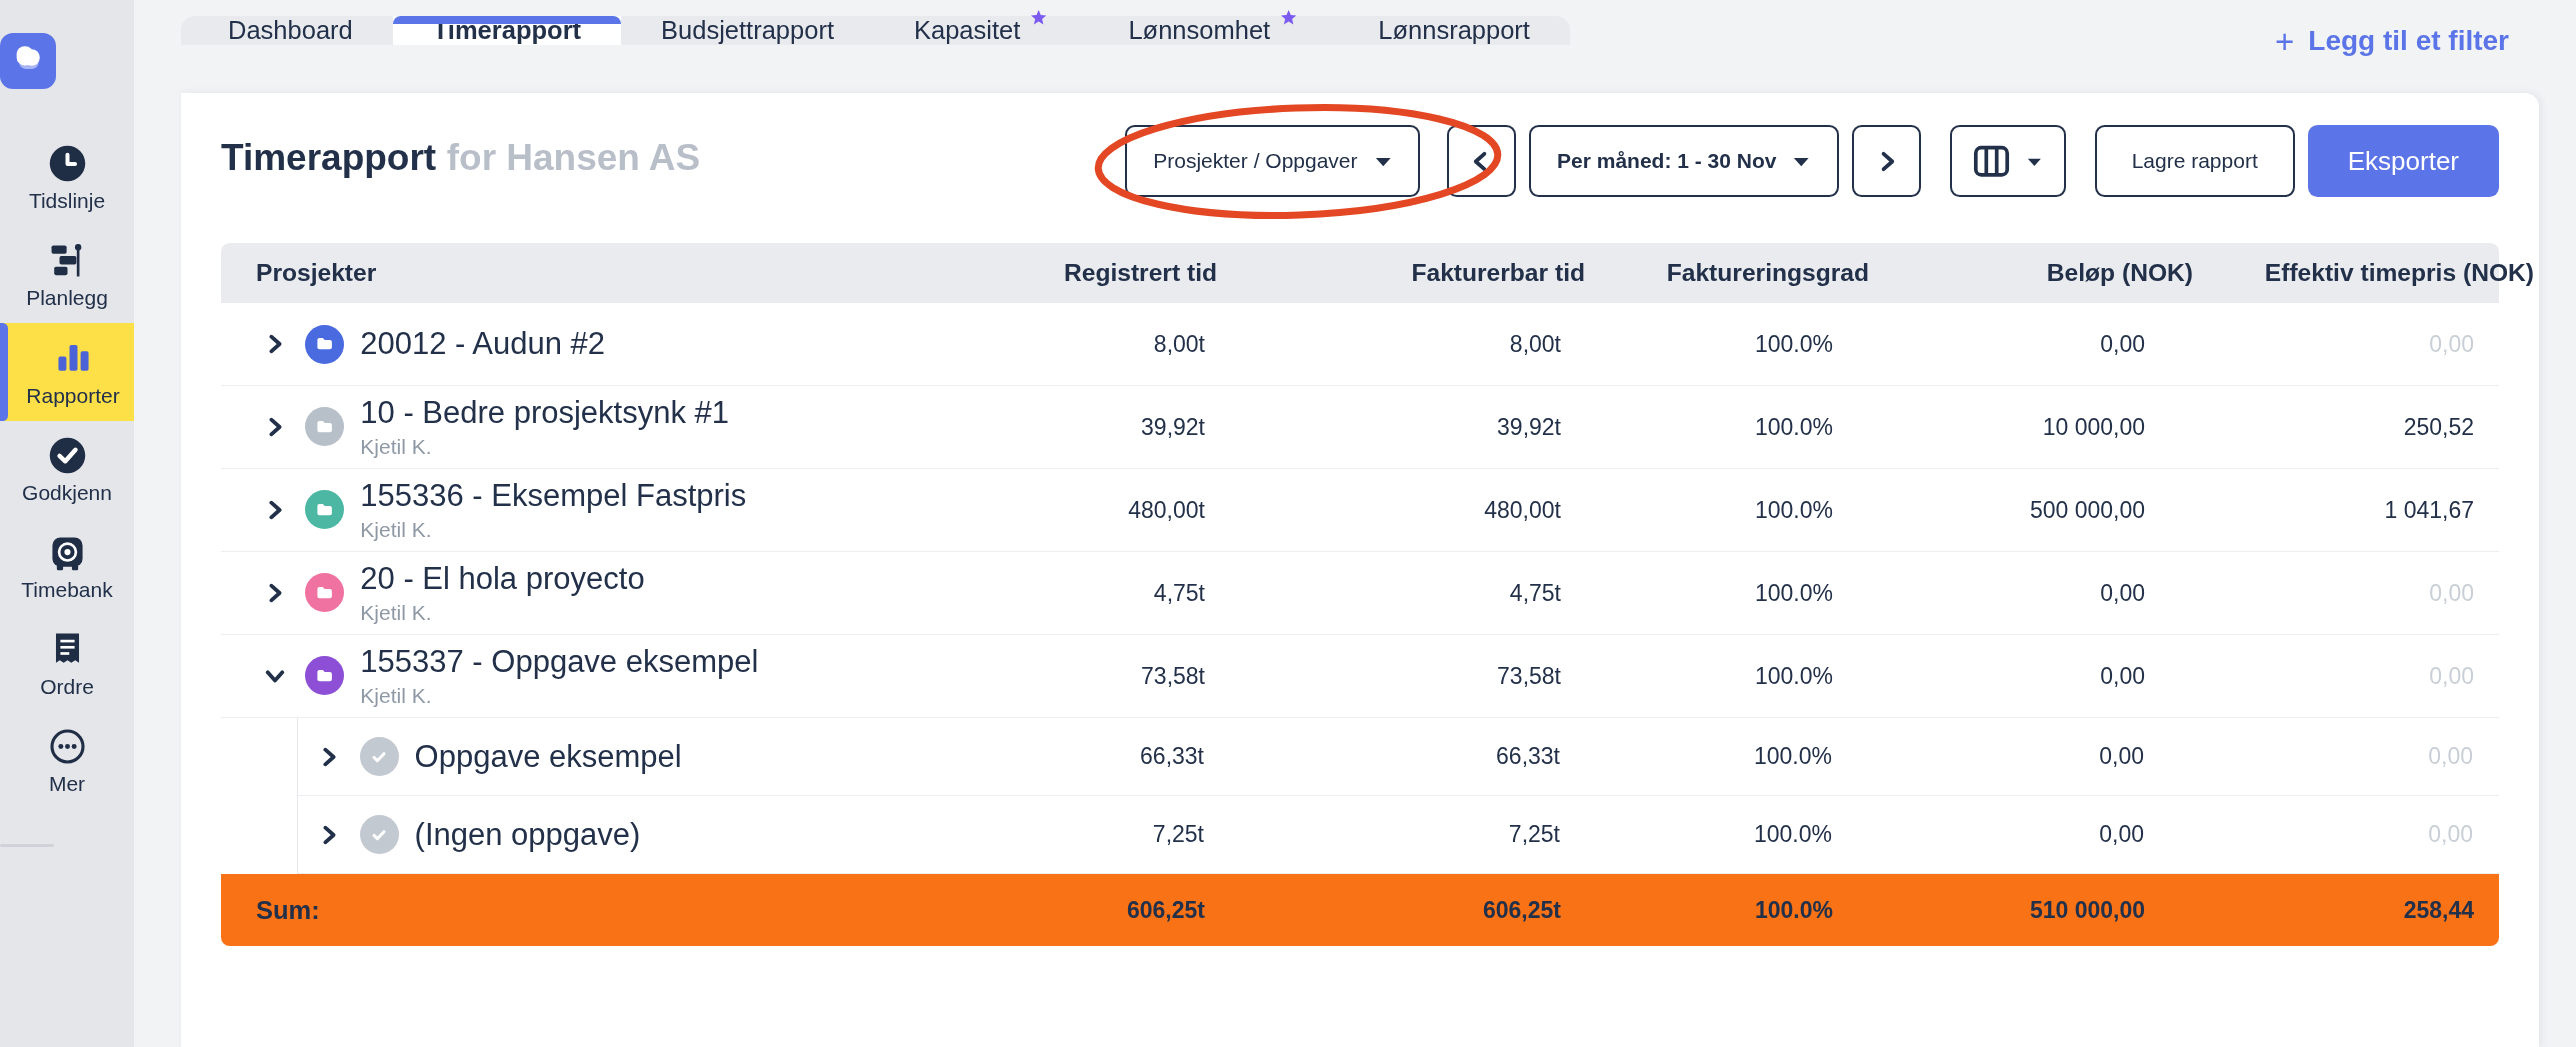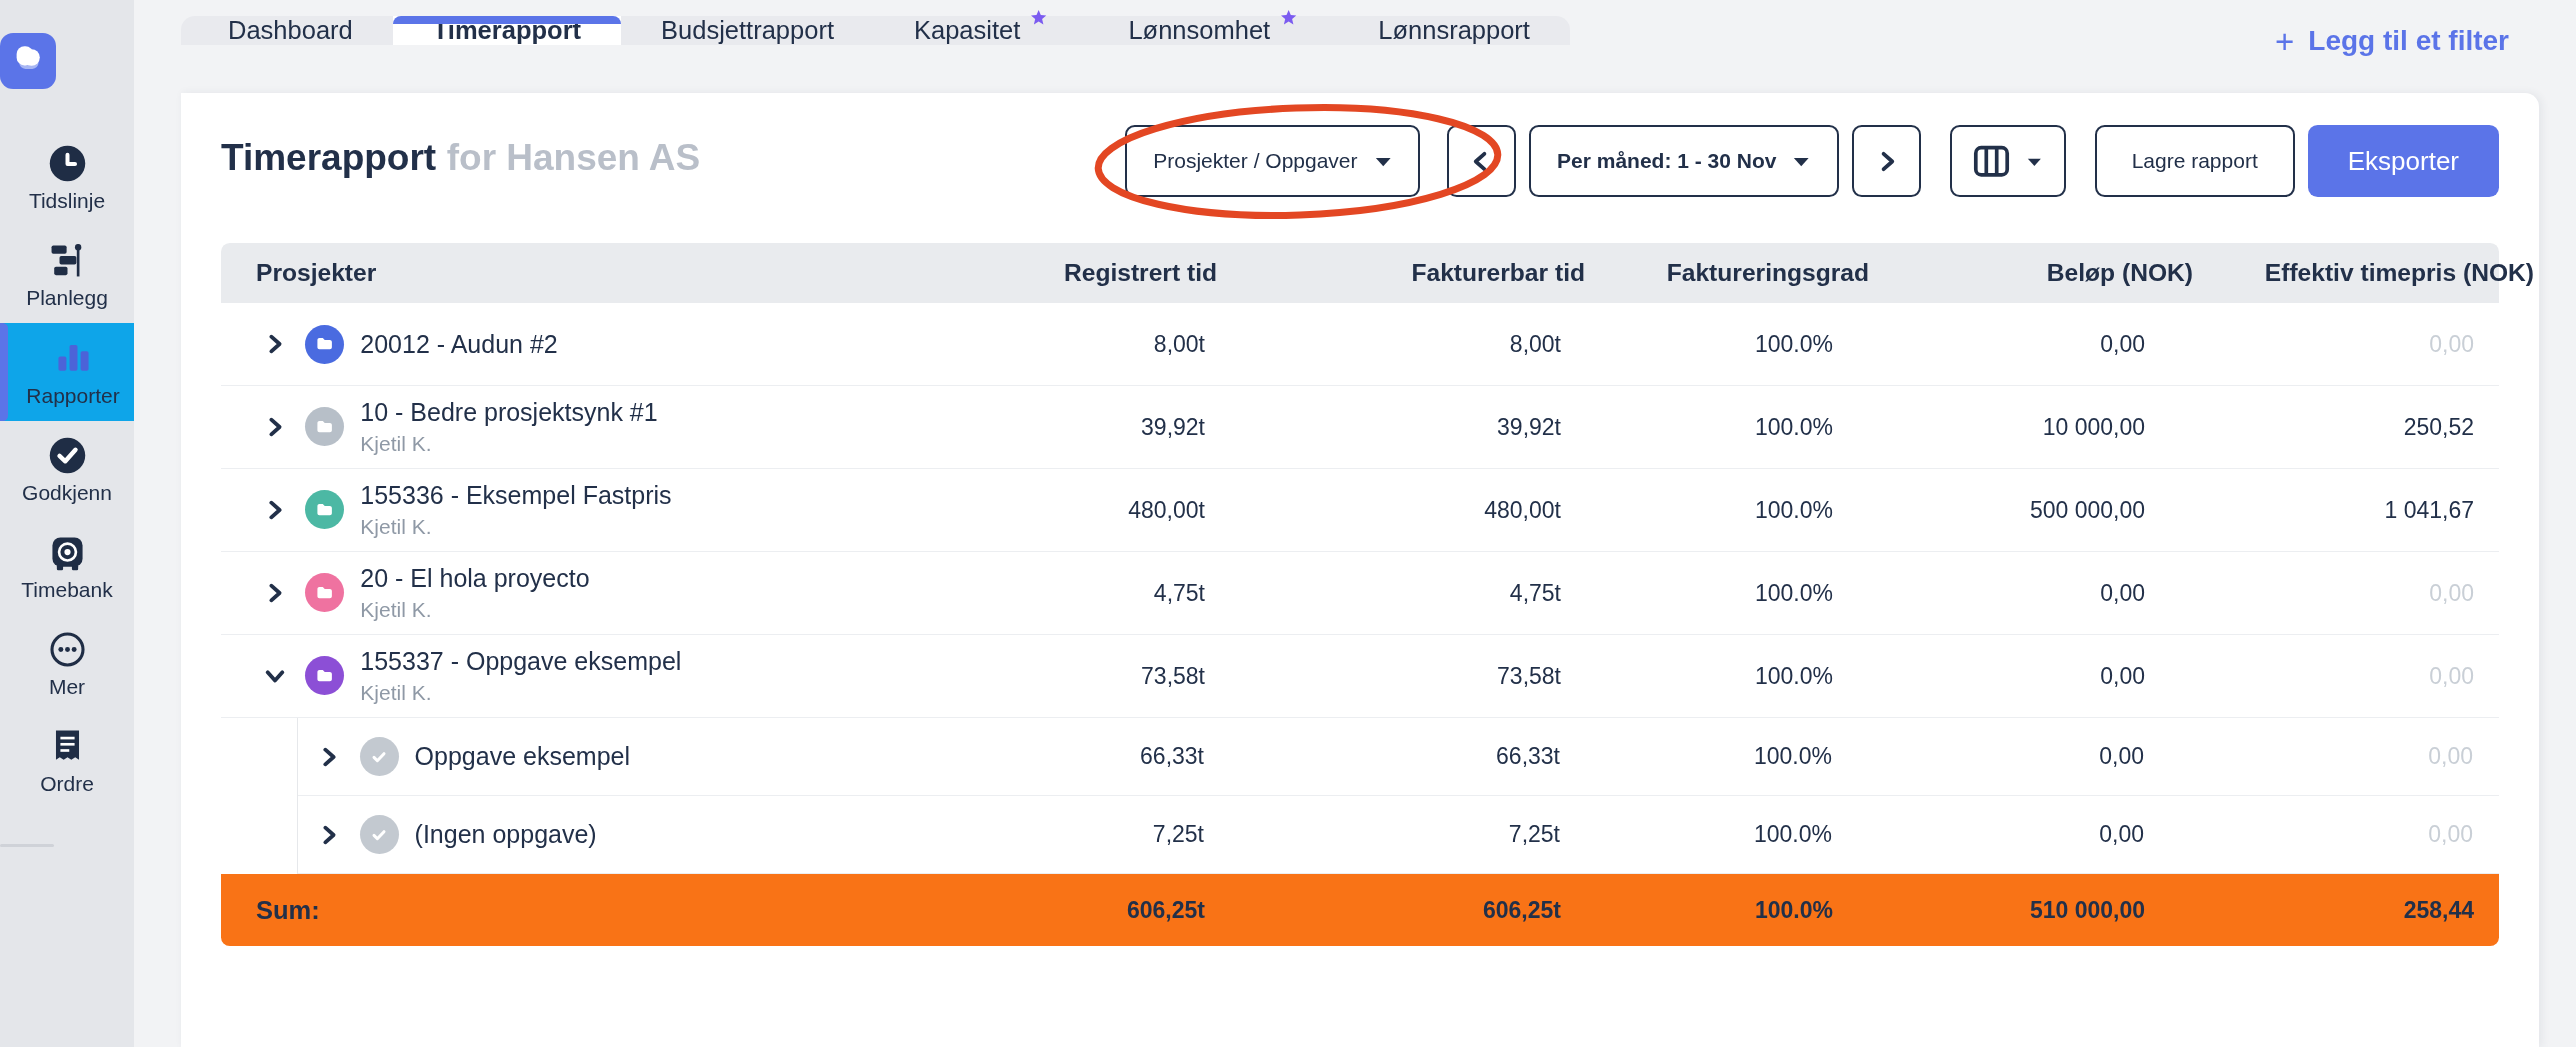--- a/index.html
+++ b/index.html
@@ -5,21 +5,21 @@
   html,body{margin:0;padding:0;background:#d9dbdf;}
   .screen{position:relative;width:2576px;height:1047px;background:#f2f3f5;overflow:hidden;
           font-family:"Liberation Sans",sans-serif;color:#223049;display:flex;}
   
   .sidebar{width:134px;flex-shrink:0;background:#e4e6ea;display:flex;flex-direction:column;align-items:flex-start;}
   .logo{width:56px;height:56px;margin-top:33px;border-radius:14px;}
   .nav{margin-top:40px;width:100%;display:flex;flex-direction:column;}
   .nav-item{position:relative;display:flex;flex-direction:column;align-items:center;gap:6.2px;padding:15px 0 13px;cursor:pointer;}
   .nav-item .nav-icon{width:39px;height:39px;display:flex;align-items:center;justify-content:center;}
   .nav-item .lbl{font-size:21px;color:#223049;}
-  .nav-item.active{background:#0ea5e9;padding-left:12px;}
+  .nav-item.active{background:#fde047;padding-left:12px;}
   .nav-item.active::before{content:"";position:absolute;left:0;top:0;bottom:0;width:8px;background:#5b74e8;border-radius:0 5.3px 5.3px 0;}
   .side-divider{width:54px;height:2.6px;background:#cfd2d8;border-radius:1.8px;margin-top:35px;}
   
   .main{flex:1;display:flex;flex-direction:column;padding:0 37px 0 47px;min-width:0;}
   .topstrip{height:77px;margin-top:16px;display:flex;justify-content:space-between;align-items:flex-start;}
   .tabbar{background:#e9eaee;border-radius:14px 14px 0 0;display:flex;}
   .tab{display:flex;align-items:center;padding:0 40px;font-size:25.5px;color:#223049;position:relative;cursor:pointer;white-space:nowrap;}
   .tab:first-child{border-radius:14px 0 0 0;padding-left:47px;}
   .tab.active{background:#ffffff;font-weight:700;}
   .tab.active::before{content:"";position:absolute;top:0;left:0;right:0;height:8px;background:#5b74e8;border-radius:8px 8px 0 0;}
@@ -51,21 +51,21 @@
   .trow{height:82px;border-bottom:1.8px solid #eceef1;background:#fff;}
   .trow.task{grid-template-columns:695px 211px 356px 272px 312px 329px;height:77px;}
   .subrows{margin-left:76px;border-left:1.8px solid #e6e8eb;}
   .subrows .trow.task + .trow.task{border-top:0;}
   .name-cell{display:flex;align-items:center;min-width:0;}
   .chev{width:23px;height:23px;margin-left:42px;flex-shrink:0;display:flex;align-items:center;justify-content:center;cursor:pointer;}
   .trow.task .chev{margin-left:19.3px;}
   .chev.down svg{transform:rotate(90deg);}
   .picon{width:39px;height:39px;border-radius:50%;margin-left:19.3px;flex-shrink:0;display:flex;align-items:center;justify-content:center;}
   .name-wrap{margin-left:16px;min-width:0;}
-  .pname{font-size:25px;color:#223049;white-space:nowrap;}
+  .pname{font-size:31px;color:#223049;white-space:nowrap;}
   .psub{font-size:21px;color:#8f99a6;margin-top:4.4px;}
   .num{text-align:right;font-size:23px;color:#223049;}
   .num.muted{color:#c9cfd6;}
   .sumrow{background:#f97316;border-radius:0 0 8.8px 8.8px;height:72px;font-weight:700;font-size:25.5px;}
   .sum-label{padding-left:35px;text-align:left;}
   .sumrow .num{font-weight:700;}
 </style>
 </head>
 <body>
 
@@ -131,38 +131,38 @@
               <line x1="29" y1="14.5" x2="15" y2="28.5" stroke="#fff" stroke-width="3"></line>
               <circle cx="22" cy="21.5" r="9.5" fill="#1f2d45" stroke="#fff" stroke-width="3"></circle>
               <circle cx="22" cy="21.5" r="3.5" fill="#fff"></circle>
             </svg>
           </span>
           <span class="lbl">Timebank</span>
         </div>
         <div class="nav-item">
           <span class="nav-icon">
             <svg viewBox="0 0 44 44" width="39" height="39">
+              <path d="M9 4h26v33l-4.3-3-4.4 3-4.3-3-4.3 3-4.4-3L9 37z" fill="#1f2d45"></path>
+              <line x1="14" y1="12.5" x2="30" y2="12.5" stroke="#fff" stroke-width="3"></line>
+              <line x1="14" y1="19.5" x2="30" y2="19.5" stroke="#fff" stroke-width="3"></line>
+              <line x1="14" y1="26.5" x2="24" y2="26.5" stroke="#fff" stroke-width="3"></line>
+            </svg>
+          </span>
+          <span class="lbl">Ordre</span>
+        </div>
+        <div class="nav-item">
+          <span class="nav-icon">
+            <svg viewBox="0 0 44 44" width="39" height="39">
               <circle cx="22" cy="22" r="17.5" fill="none" stroke="#1f2d45" stroke-width="3.5"></circle>
               <circle cx="14.5" cy="22" r="2.8" fill="#1f2d45"></circle>
               <circle cx="22" cy="22" r="2.8" fill="#1f2d45"></circle>
               <circle cx="29.5" cy="22" r="2.8" fill="#1f2d45"></circle>
             </svg>
           </span>
           <span class="lbl">Mer</span>
-        </div>
-        <div class="nav-item">
-          <span class="nav-icon">
-            <svg viewBox="0 0 44 44" width="39" height="39">
-              <path d="M9 4h26v33l-4.3-3-4.4 3-4.3-3-4.3 3-4.4-3L9 37z" fill="#1f2d45"></path>
-              <line x1="14" y1="12.5" x2="30" y2="12.5" stroke="#fff" stroke-width="3"></line>
-              <line x1="14" y1="19.5" x2="30" y2="19.5" stroke="#fff" stroke-width="3"></line>
-              <line x1="14" y1="26.5" x2="24" y2="26.5" stroke="#fff" stroke-width="3"></line>
-            </svg>
-          </span>
-          <span class="lbl">Ordre</span>
         </div>
       </nav>
     <div class="side-divider"></div>
   </aside>
 
   <div class="main">
 
     <div class="topstrip">
       <div class="tabbar" id="tabbar">
           <div class="tab">

